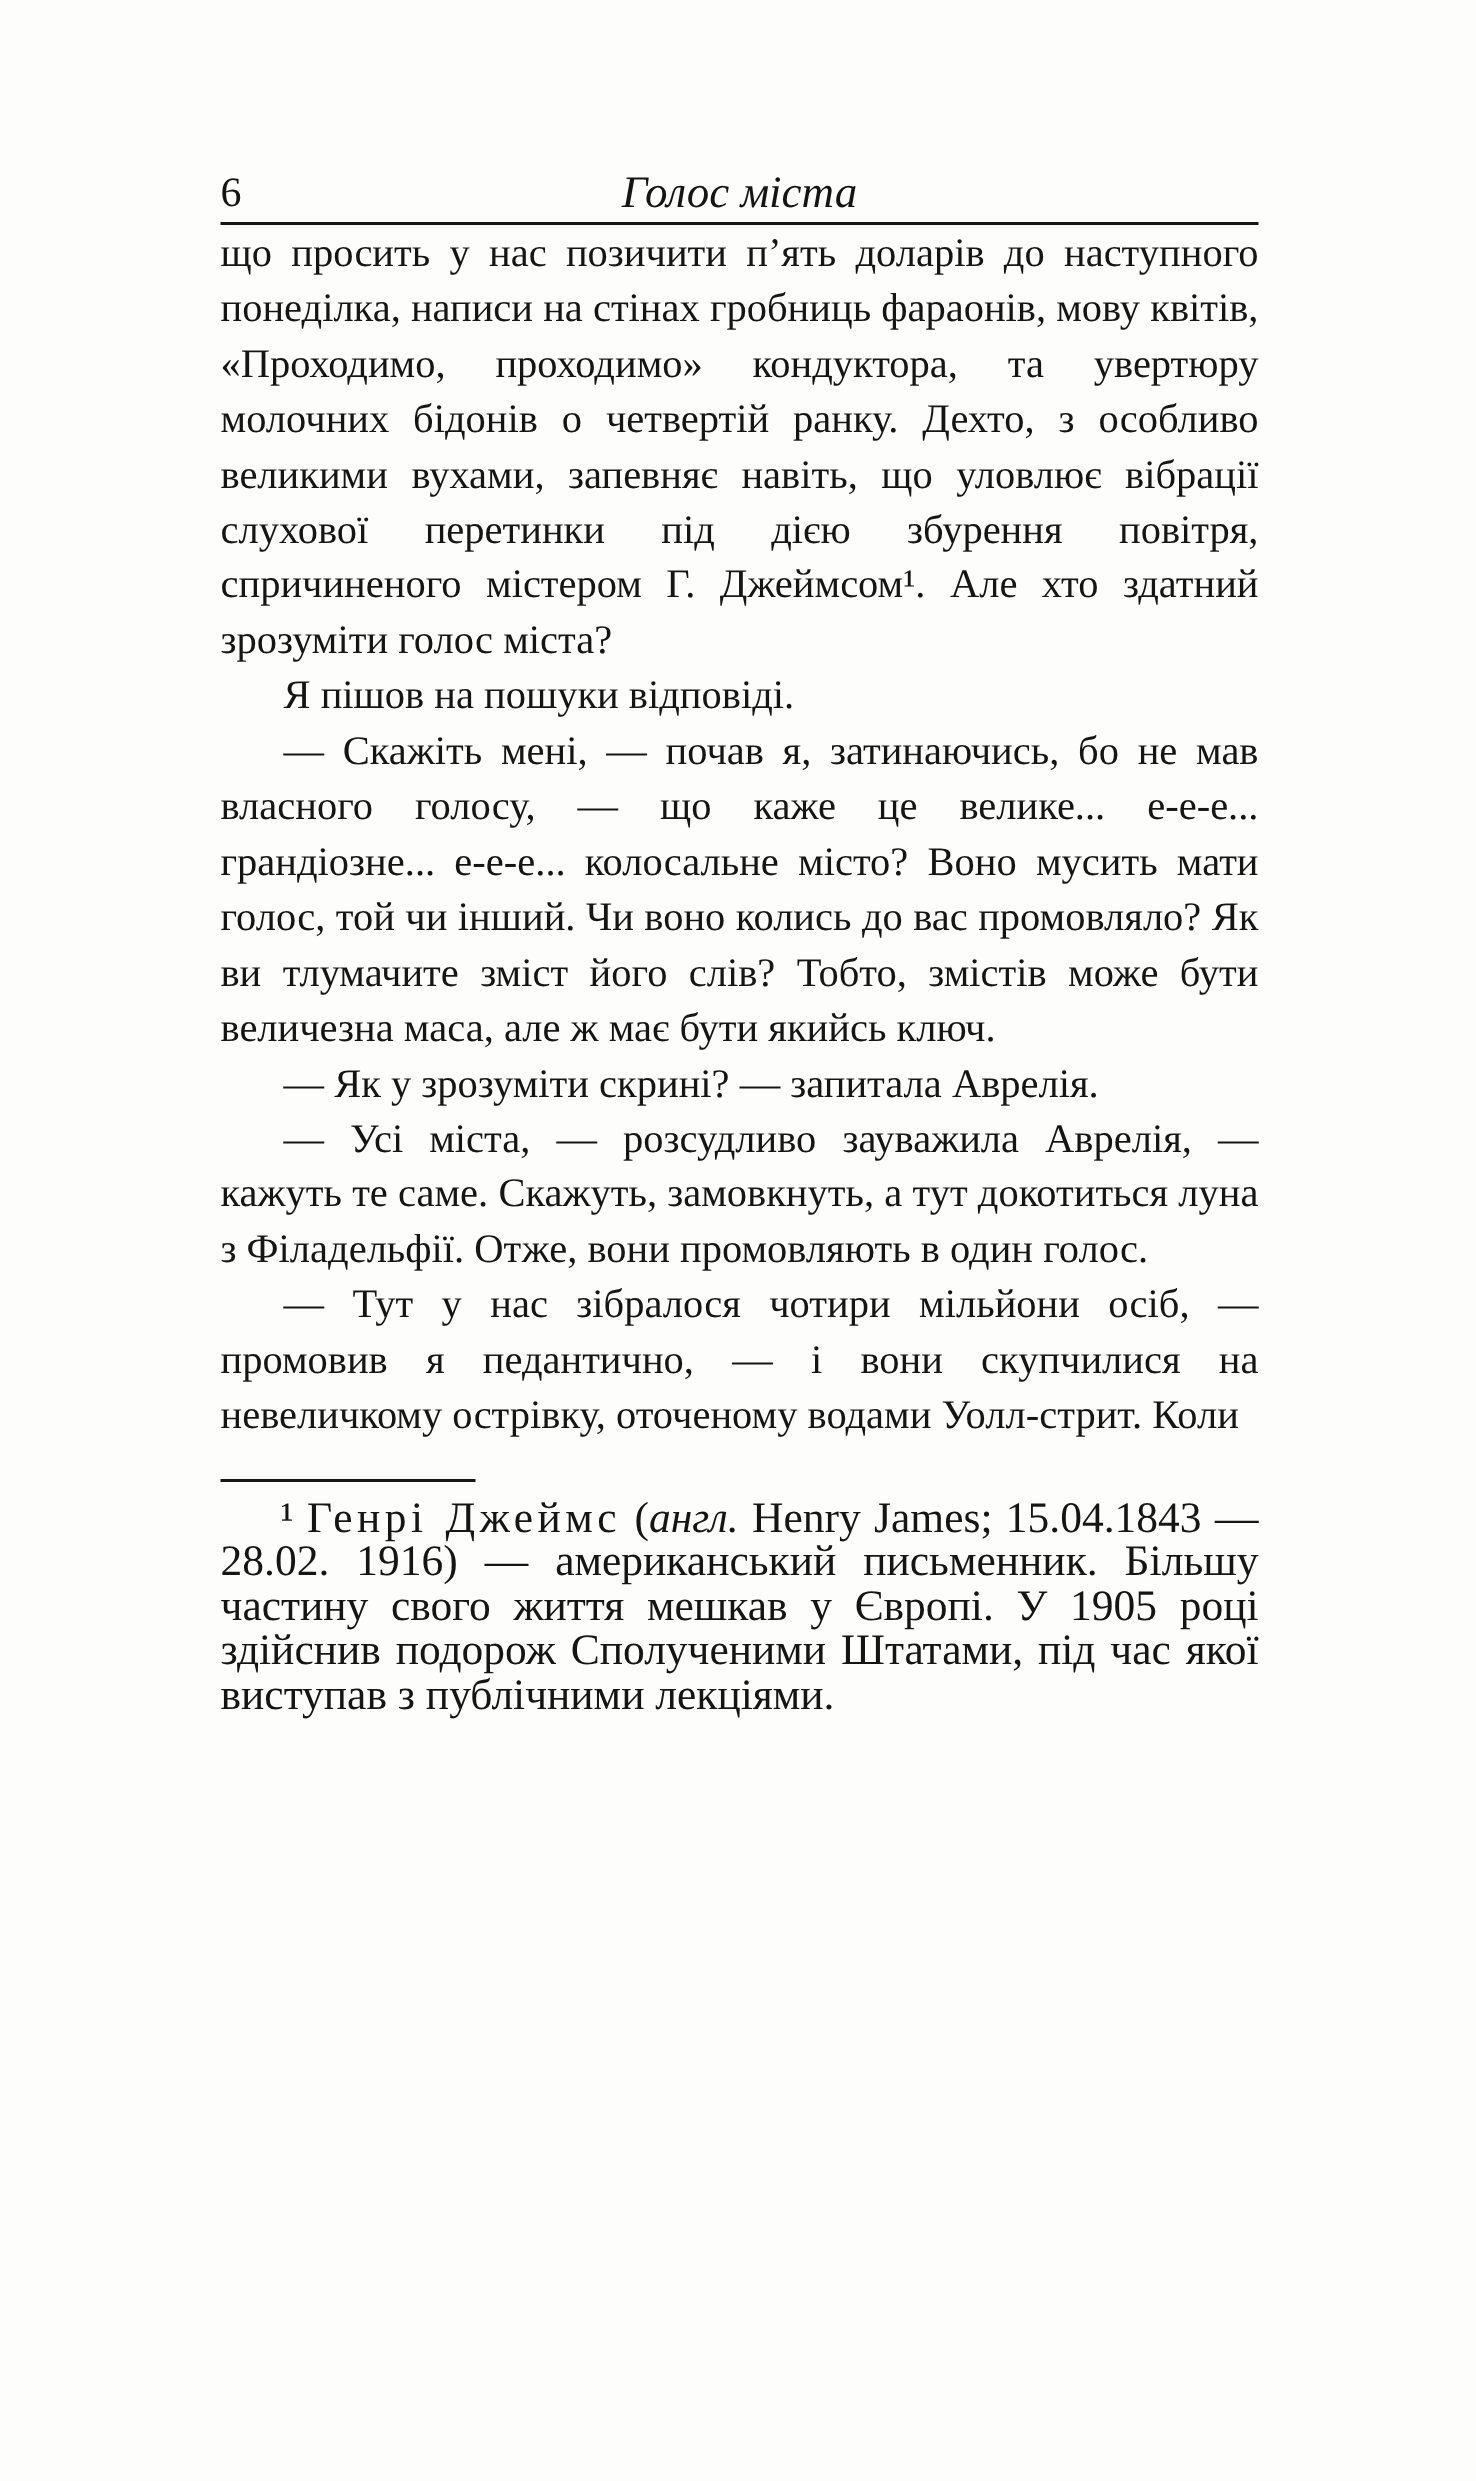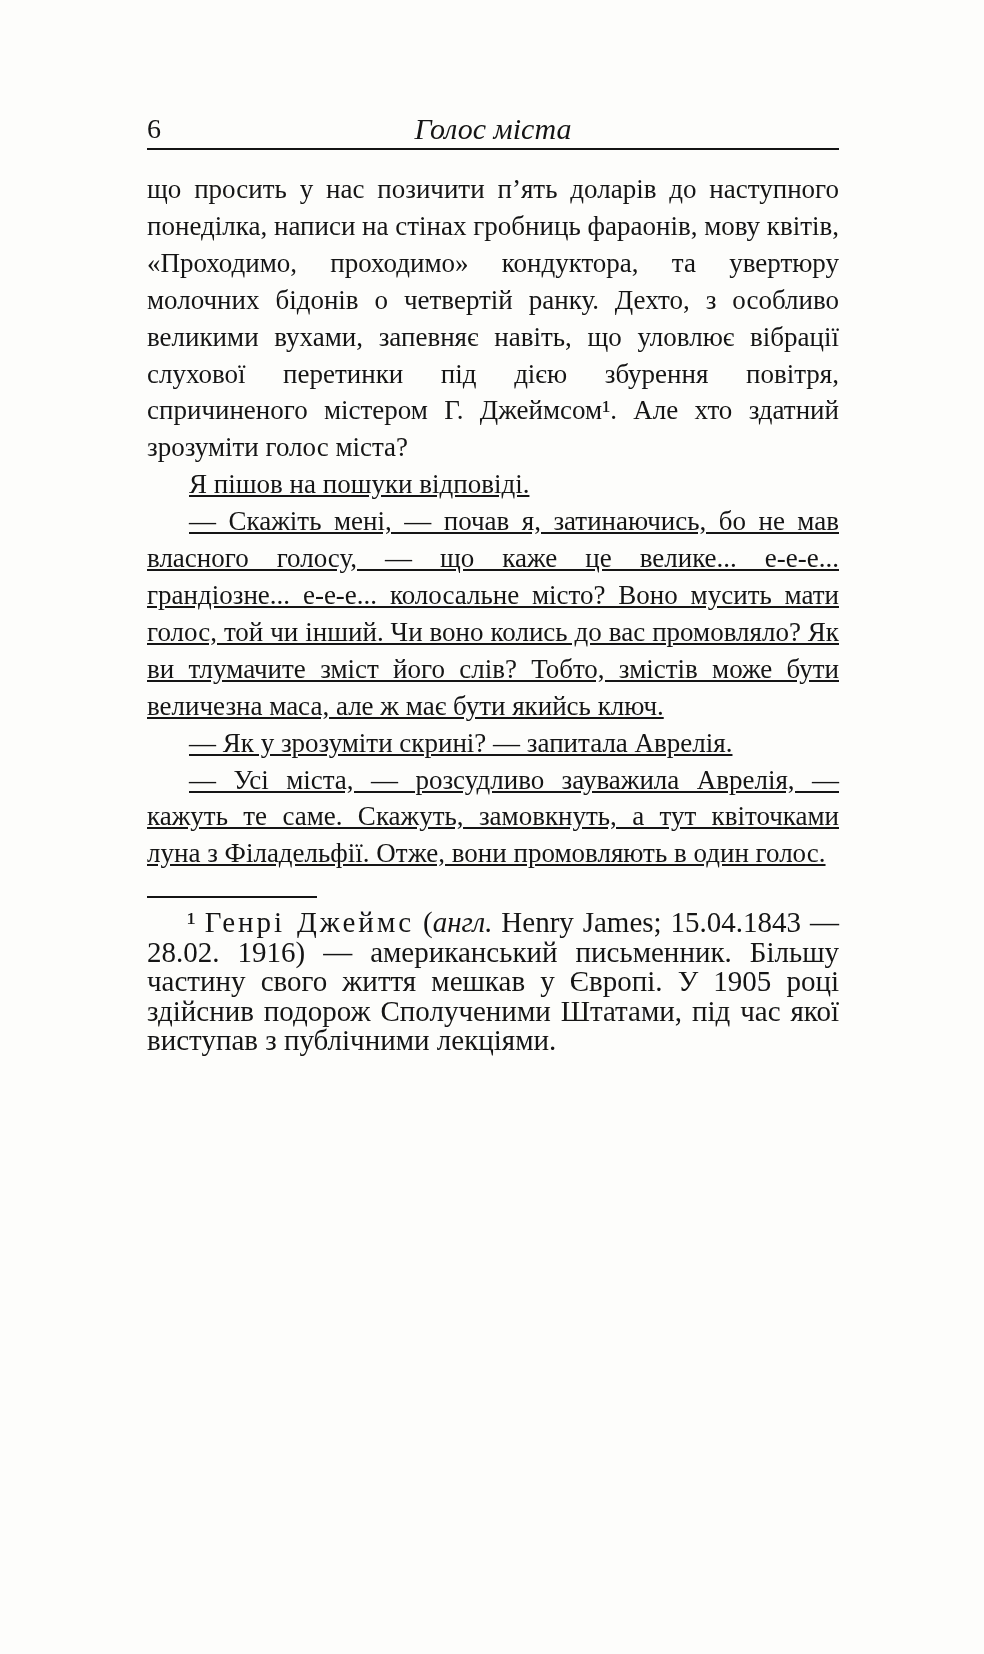--- a/index.html
+++ b/index.html
@@ -42,32 +42,30 @@
     font-style: italic;
     font-size: 30px;
     line-height: 34px;
   }
   .header-rule {
     border: none;
     border-top: 2.5px solid #141414;
     margin: 0 0 0 0;
   }
   .body-text {
-    margin-top: 21px;
     font-size: 27px;
     line-height: 36.9px;
     text-align: justify;
   }
   .body-text p {
     margin: 0;
     padding: 0;
   }
   .body-text p.indent {
     text-indent: 42px;
-    text-decoration: underline;
   }
   .footnote-separator {
     border: none;
     border-top: 2px solid #141414;
     width: 170px;
     margin: 24px 0 10px 0;
   }
   .footnote-text {
     font-size: 29px;
     line-height: 29.5px;
@@ -92,21 +90,22 @@
       <span class="running-title">Голос міста</span>
     </div>
 
     <hr class="header-rule">
 
     <div class="body-text">
         <p>що просить у нас позичити п’ять доларів до наступного понеділка, написи на стінах гробниць фараонів, мову квітів, «Проходимо, проходимо» кондуктора, та увертюру молочних бідонів о четвертій ранку. Дехто, з особливо великими вухами, запевняє навіть, що уловлює вібрації слухової перетинки під дією збурення повітря, спричиненого містером Г. Джеймсом¹. Але хто здатний зрозуміти голос міста?</p>
         <p class="indent">Я пішов на пошуки відповіді.</p>
         <p class="indent">— Скажіть мені, — почав я, затинаючись, бо не мав власного голосу, — що каже це велике... е-е-е... грандіозне... е-е-е... колосальне місто? Воно мусить мати голос, той чи інший. Чи воно колись до вас промовляло? Як ви тлумачите зміст його слів? Тобто, змістів може бути величезна маса, але ж має бути якийсь ключ.</p>
         <p class="indent">— Як у зрозуміти скрині? — запитала Аврелія.</p>
-        <p class="indent">— Усі міста, — розсудливо зауважила Аврелія, — кажуть те саме. Скажуть, замовкнуть, а тут квіточками луна з Філадельфії. Отже, вони промовляють в один голос.</p>
+        <p class="indent">— Усі міста, — розсудливо зауважила Аврелія, — кажуть те саме. Скажуть, замовкнуть, а тут докотиться луна з Філадельфії. Отже, вони промовляють в один голос.</p>
+        <p class="indent">— Тут у нас зібралося чотири мільйони осіб, — промовив я педантично, — і вони скупчилися на невеличкому острівку, оточеному водами Уолл-стрит. Коли</p>
       </div>
 
     <hr class="footnote-separator">
 
     <div class="footnote-text"><span>¹ </span><span class="spaced">Генрі Джеймс</span><span> (</span><span class="italic">англ.</span><span> Henry James; 15.04.1843 — 28.02. 1916) — американський письменник. Більшу частину свого життя мешкав у Європі. У 1905 році здійснив подорож Сполученими Штатами, під час якої виступав з публічними лекціями.</span></div>
 
   </div>
 </div>
 
 </body></html>

